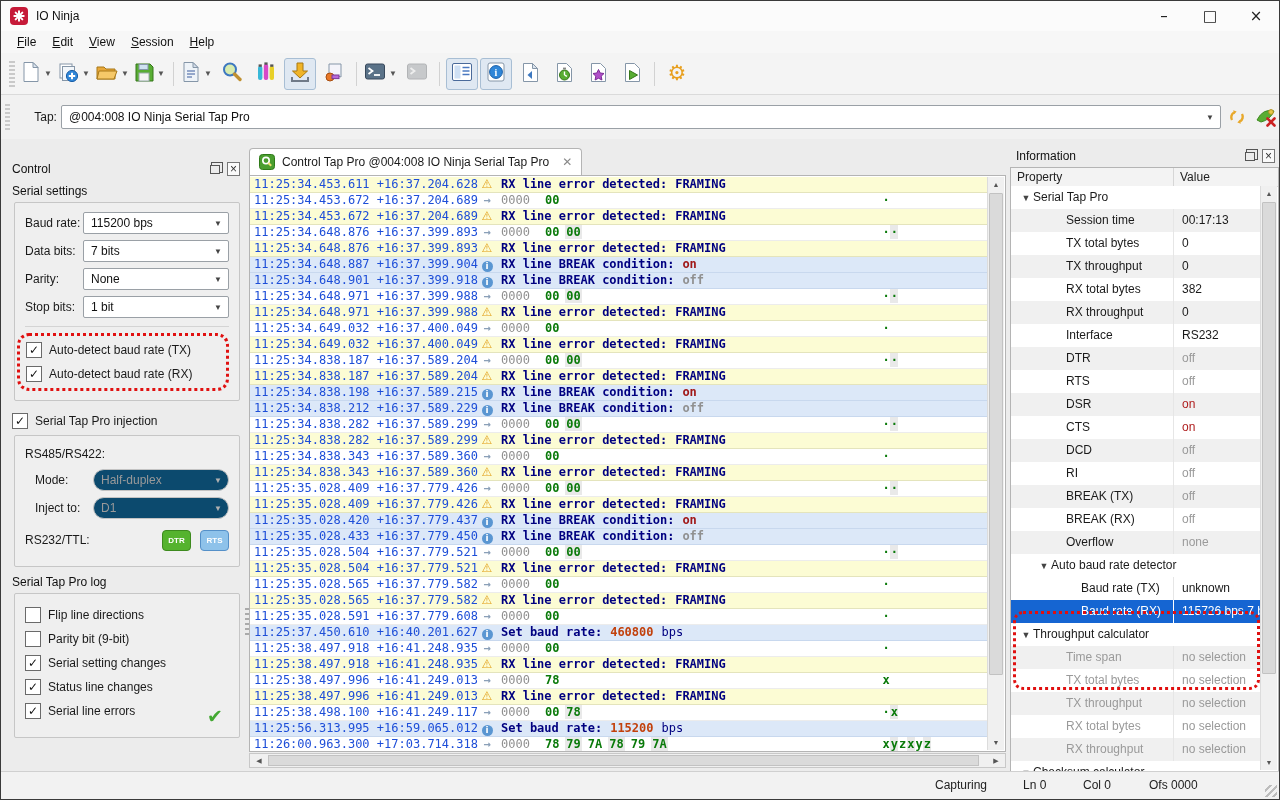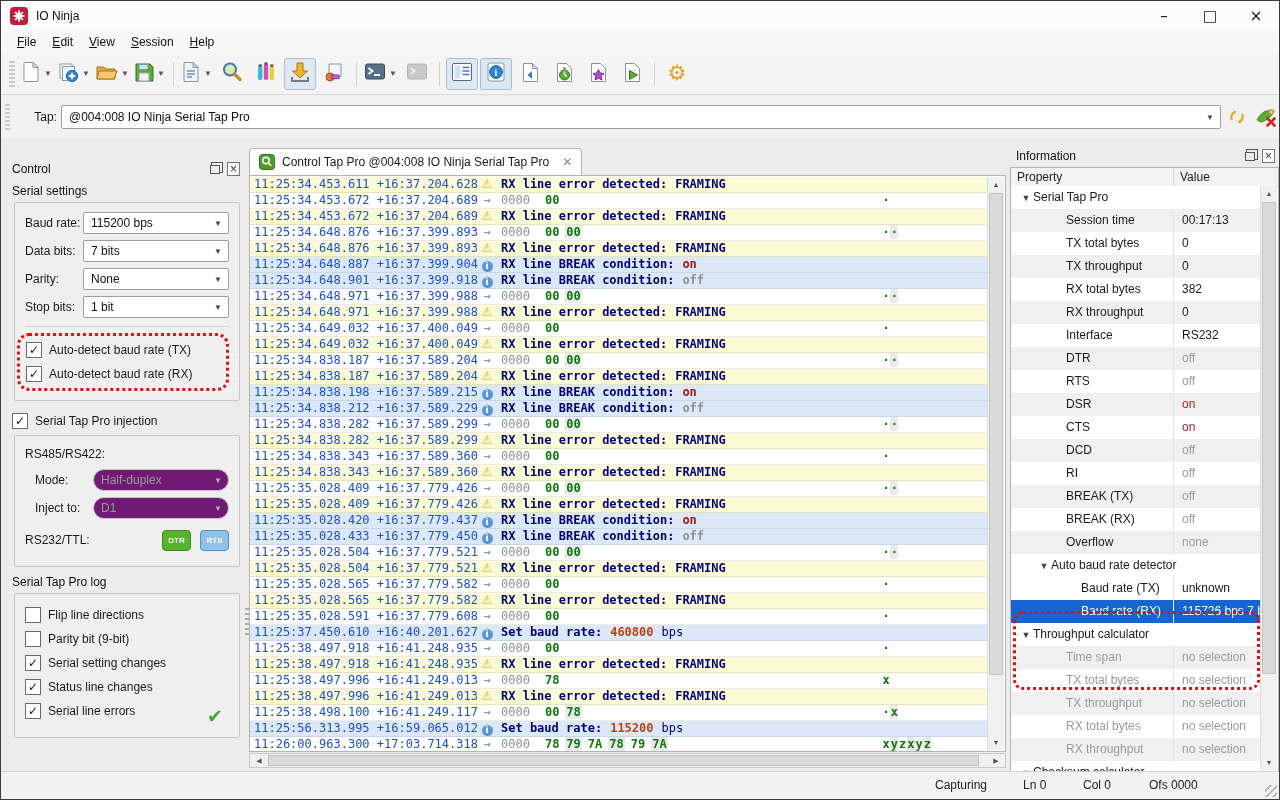--- a/index.html
+++ b/index.html
@@ -39,21 +39,21 @@
   .ph-close{font-size:12px;color:#333;line-height:1;border:1px solid #777;padding:0 2px;background:#fafafa;}
   
   .ctl{position:absolute;left:4px;top:158px;width:242px;height:627px;}
   .ctl .panel-h{padding:0 6px 0 8px;}
   .sechead{margin:4px 4px 4px 8px;color:#111;}
   .gbox{border:1px solid #c6c6c6;border-radius:2px;margin:2px 6px 8px 10px;padding:9px 10px;background:#efefef;}
   .frow{display:flex;align-items:center;height:22px;margin-bottom:6px;}
   .frow .fl{width:58px;}
   .frow .combo{flex:1;height:22px;}
   .frow.ind{margin-left:10px;}
-  .combo.dis{background:#701a75;border-color:#c3c3c3;border-radius:11px;}
+  .combo.dis{background:#0c4a6e;border-color:#c3c3c3;border-radius:11px;}
   .combo.dis .cv{color:#9a9a9a;}
   .combo.dis .ca{color:#b0b0b0;}
   .hr{border-top:1px solid #d4d4d4;margin:8px 0 6px 0;}
   .chkrow{display:flex;align-items:center;height:24px;}
   .chk{width:14px;height:14px;background:#fff;border:1px solid #6a6a6a;display:flex;align-items:center;justify-content:center;font-size:12px;font-weight:bold;color:#111;margin-right:7px;flex:0 0 auto;font-family:"DejaVu Sans",sans-serif;}
   .dotted{border:3px dotted #e01010;border-radius:12px;padding:2px 6px;margin:2px 0 0 -8px;}
   .redbadge{width:27px;height:19px;border-radius:4px;display:flex;align-items:center;justify-content:center;font-size:8px;font-weight:bold;color:#fff;margin-left:9px;border:1px solid rgba(0,0,0,.25);}
   .bigcheck{position:absolute;right:16px;bottom:10px;color:#43a832;font-size:19px;font-family:"DejaVu Sans",sans-serif;}
   
   .logp{position:absolute;left:249px;top:148px;width:757px;height:620px;}

